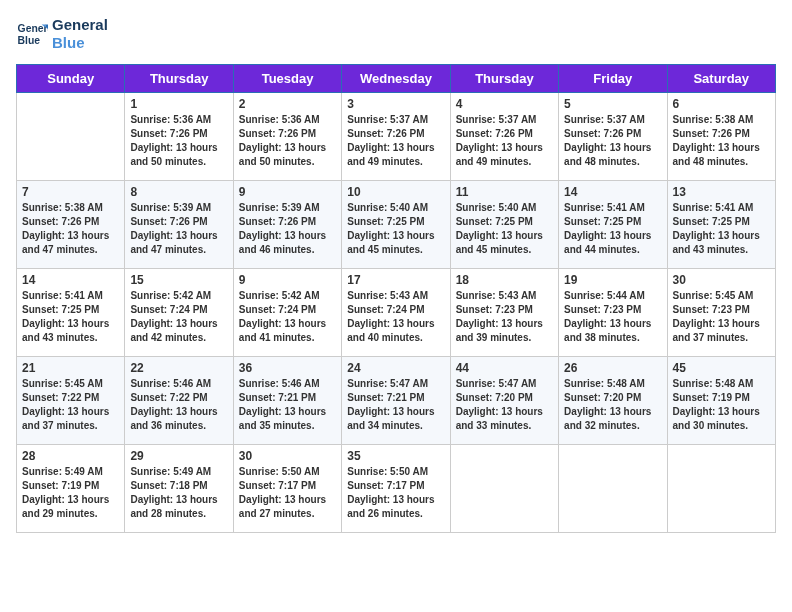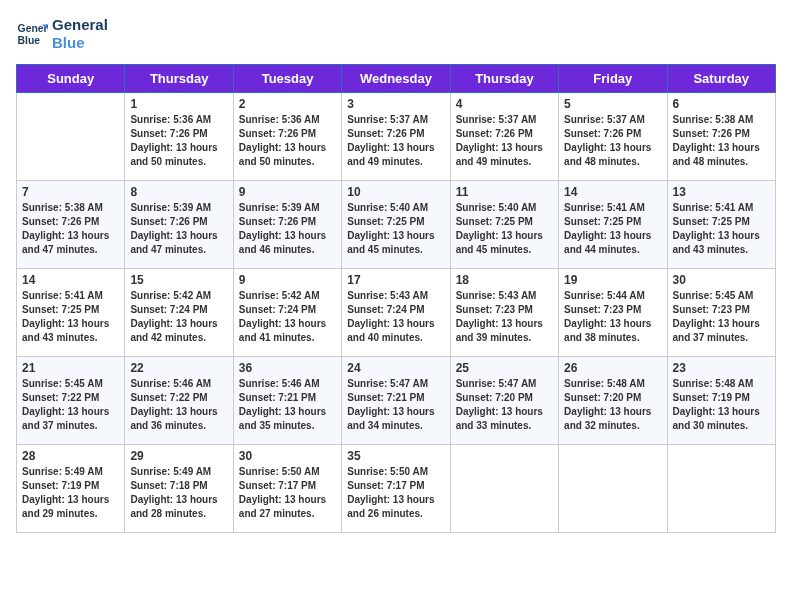--- a/index.html
+++ b/index.html
@@ -284,35 +284,35 @@
 and 35 minutes.</div>
         </td>
         <td>
           <span class="day-number">24</span>
           <div class="cell-text" style="white-space: pre-line;">Sunrise: 5:47 AM
 Sunset: 7:21 PM
 Daylight: 13 hours
 and 34 minutes.</div>
         </td>
         <td>
-          <span class="day-number">25</span>
+          <span class="day-number">44</span>
           <div class="cell-text" style="white-space: pre-line;">Sunrise: 5:47 AM
 Sunset: 7:20 PM
 Daylight: 13 hours
 and 33 minutes.</div>
         </td>
         <td>
           <span class="day-number">26</span>
           <div class="cell-text" style="white-space: pre-line;">Sunrise: 5:48 AM
 Sunset: 7:20 PM
 Daylight: 13 hours
 and 32 minutes.</div>
         </td>
         <td>
-          <span class="day-number">23</span>
+          <span class="day-number">45</span>
           <div class="cell-text" style="white-space: pre-line;">Sunrise: 5:48 AM
 Sunset: 7:19 PM
 Daylight: 13 hours
 and 30 minutes.</div>
         </td>
       </tr>
       <tr>
         <td>
           <span class="day-number">28</span>
           <div class="cell-text" style="white-space: pre-line;">Sunrise: 5:49 AM

